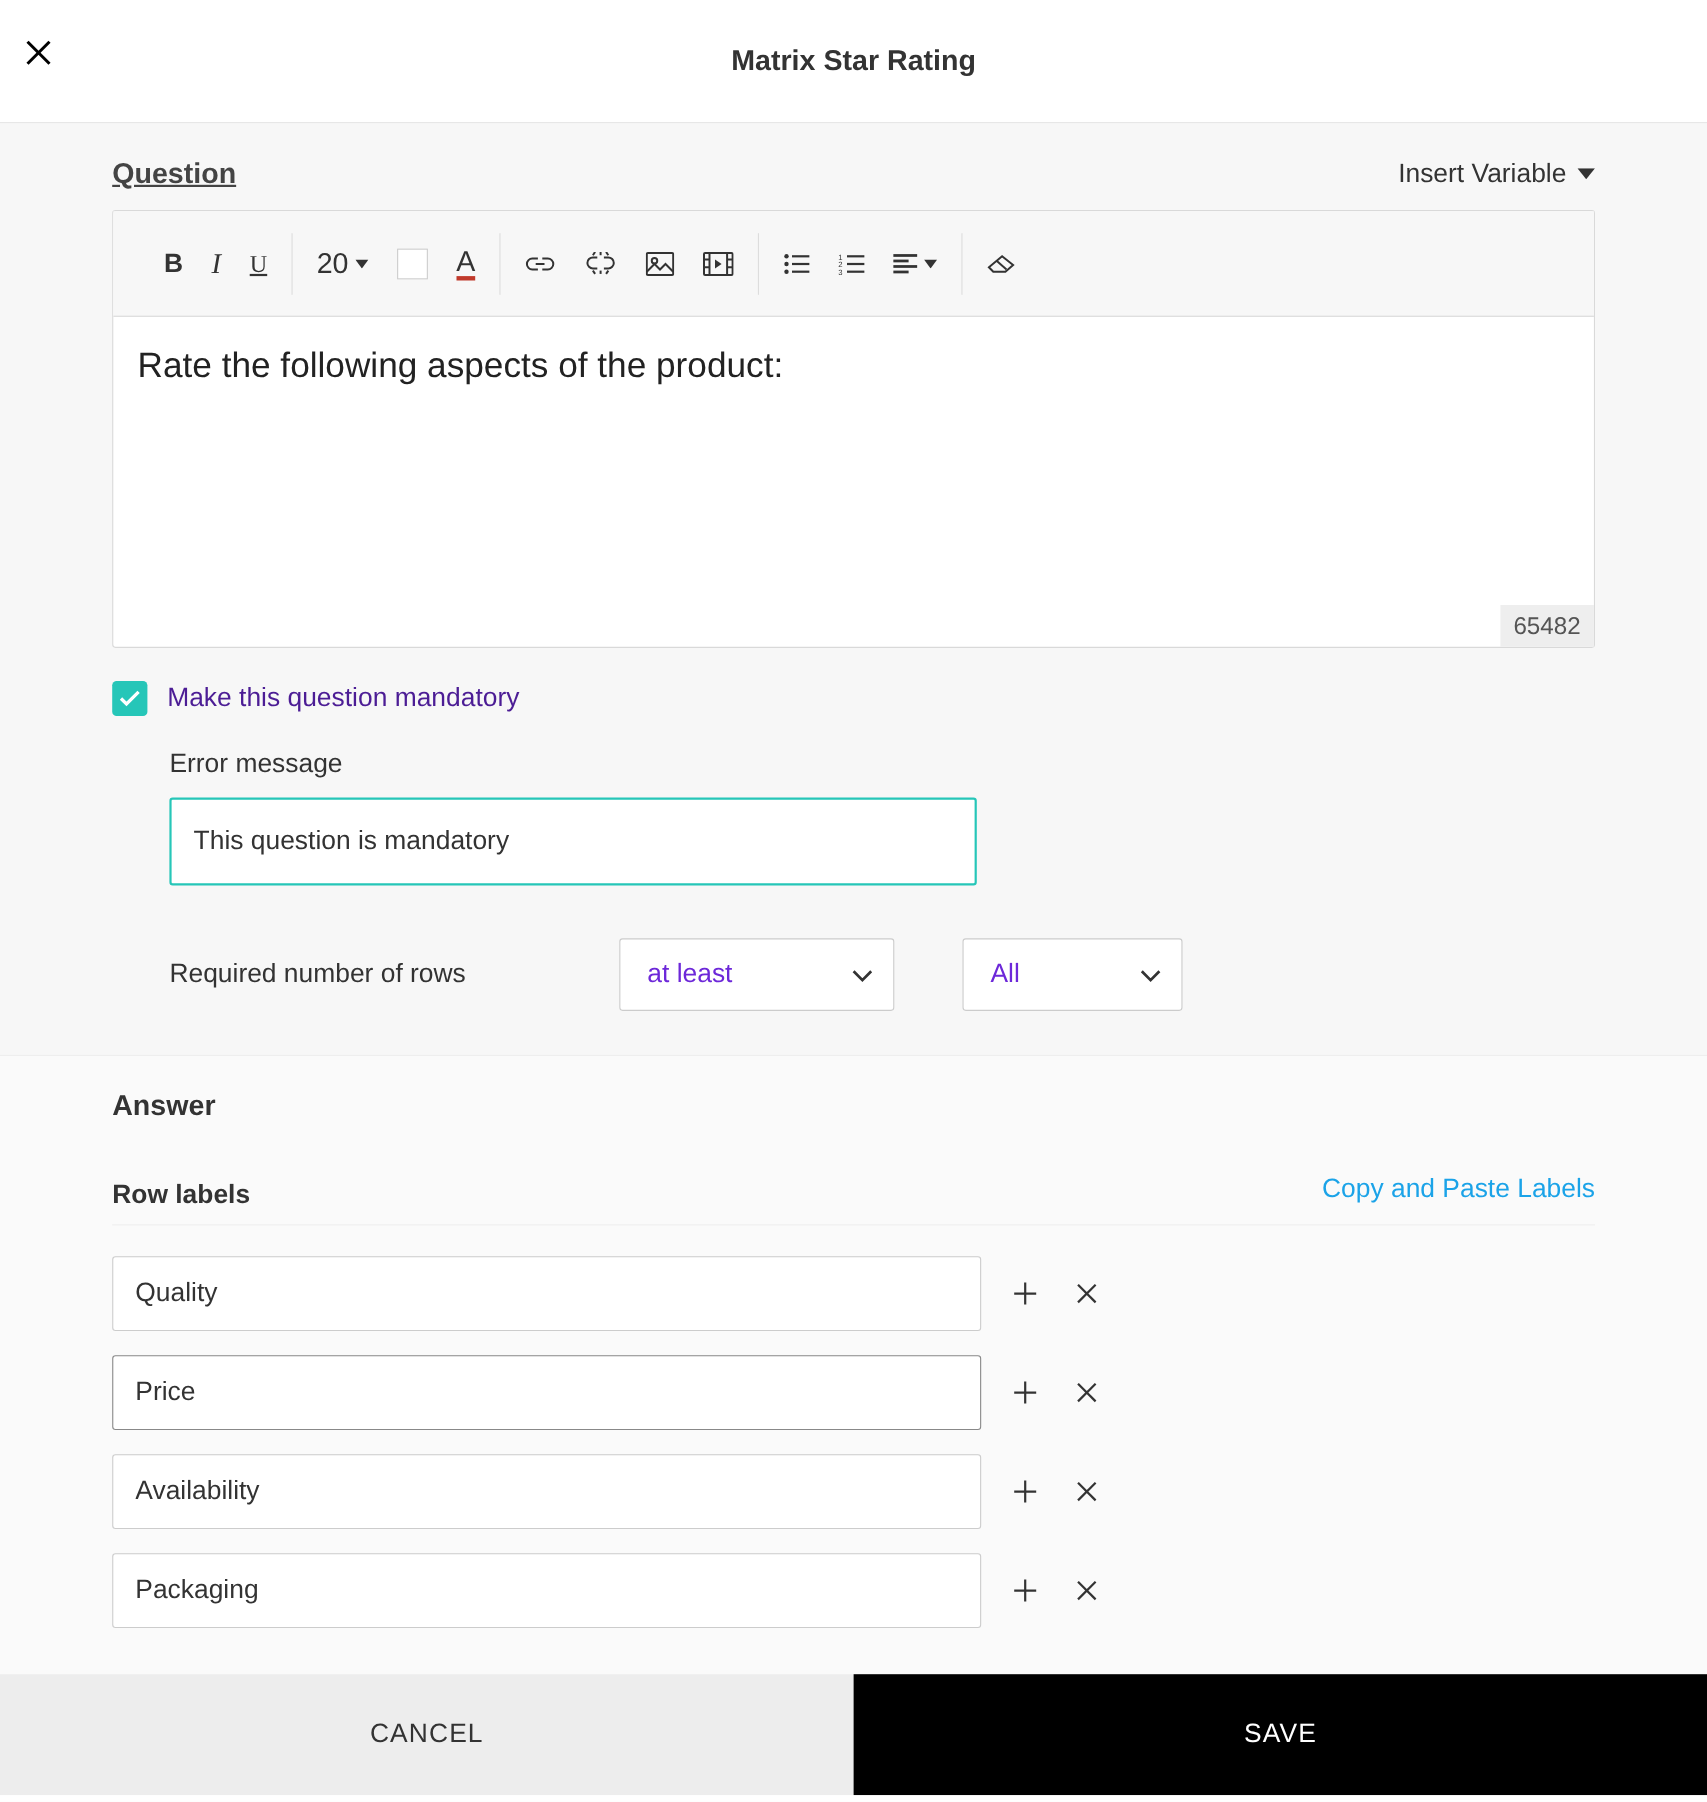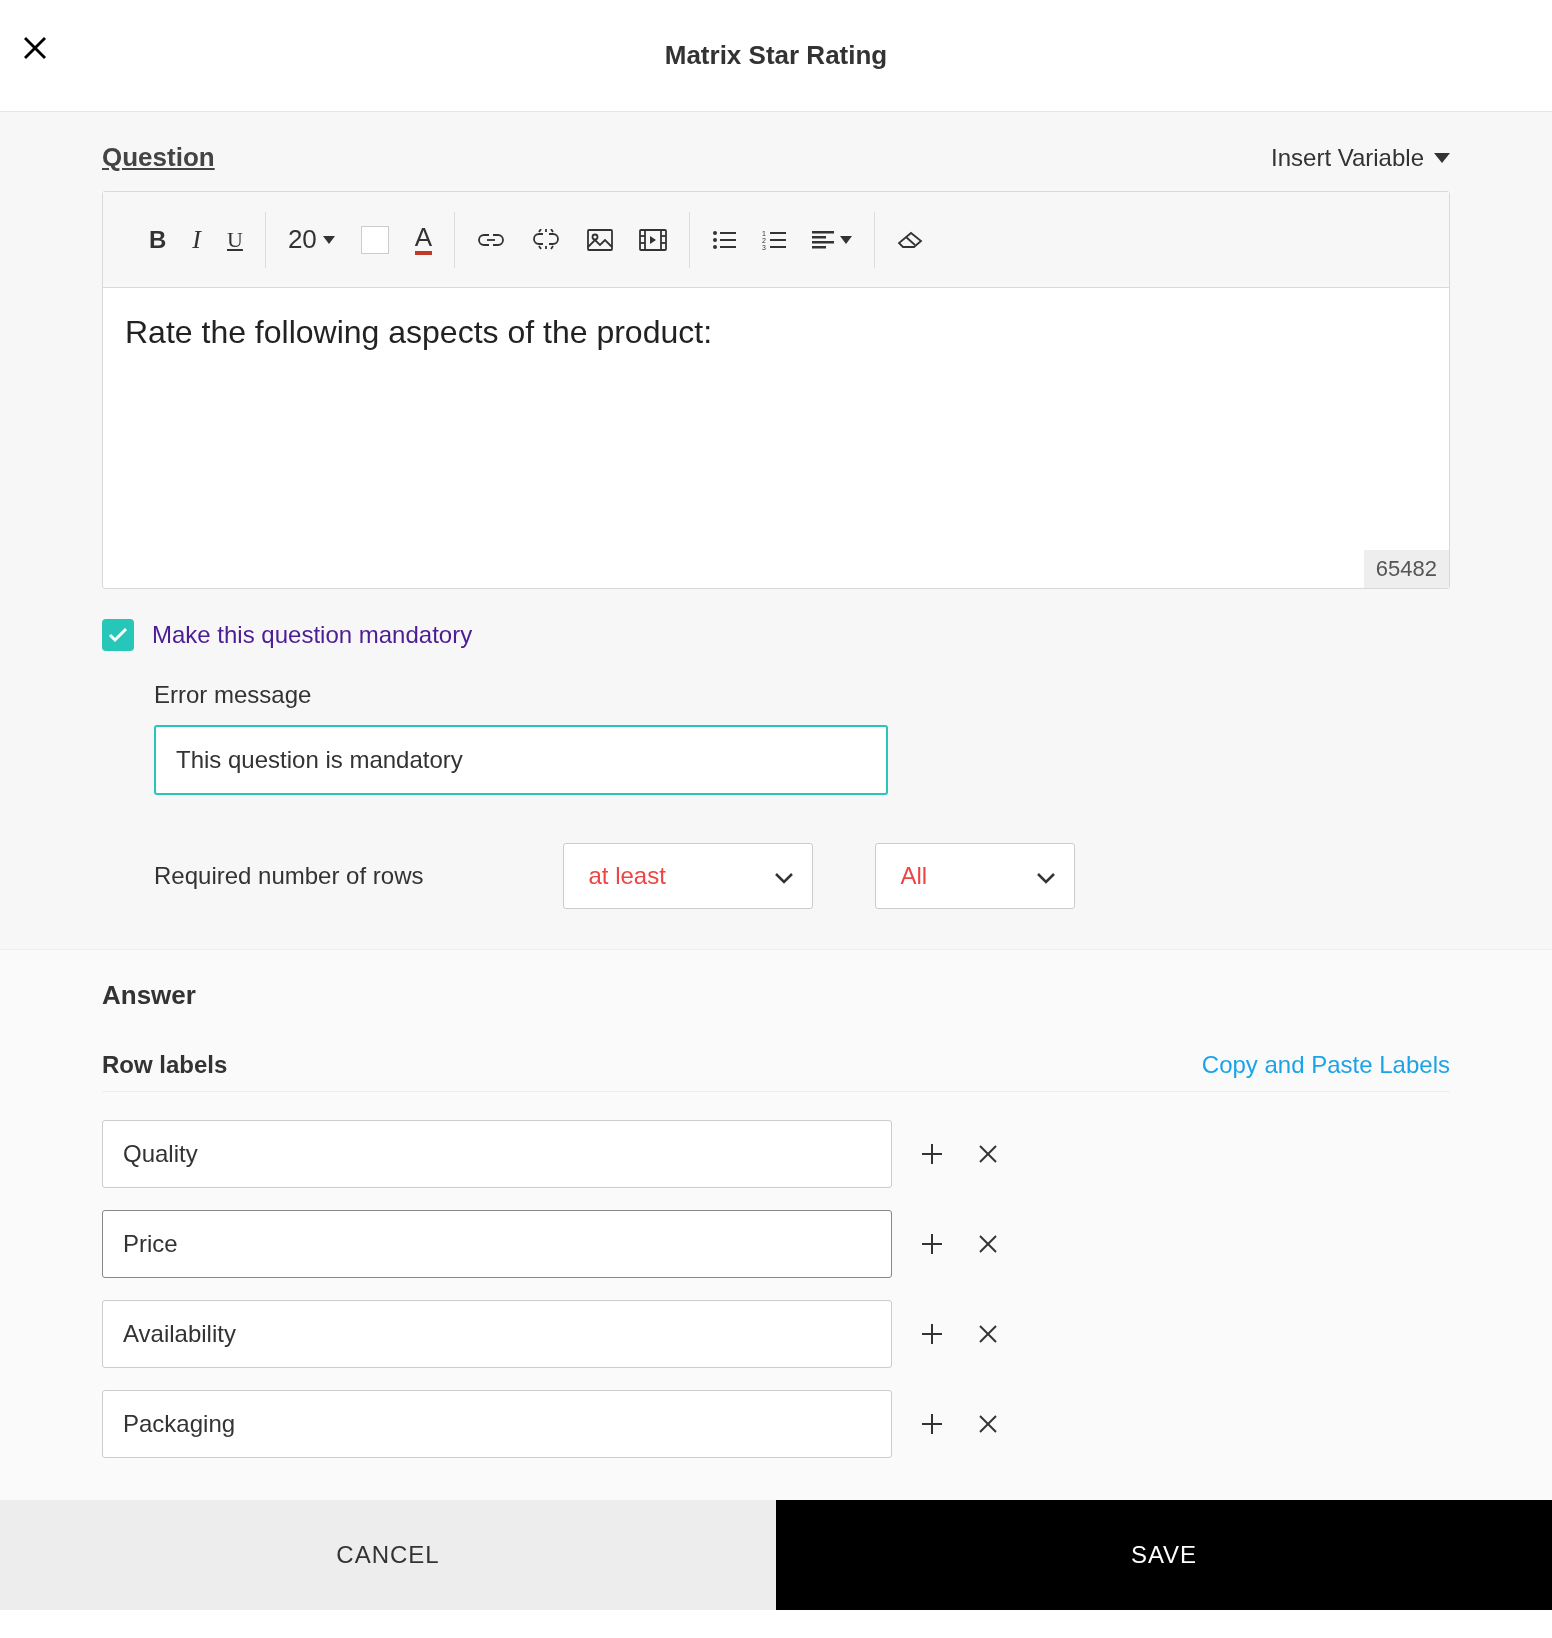--- a/index.html
+++ b/index.html
@@ -138,21 +138,21 @@
     }
     .mandatory-label {
       font-size: 24px;
       color: #4c1d95;
     }
     
     .indent-block { margin-left: 52px; margin-top: 30px; }
     .sub-label { font-size: 24px; font-weight: 500; color: #333; margin-bottom: 16px; }
     .error-input {
       width: 734px;
-      height: 70px;
+      height: 80px;
       border: 2px solid #26c6b8;
       border-radius: 3px;
       padding: 0 20px;
       font-size: 24px;
       color: #333;
       outline: none;
       background: #fff;
     }
     
     .req-rows { margin-top: 48px; display:flex; align-items:center; gap: 140px;}
@@ -161,30 +161,30 @@
     .select-box {
       position: relative;
       height: 66px;
       border: 1px solid #ccc;
       background: #fff;
       border-radius: 3px;
       display: flex;
       align-items: center;
       padding: 0 54px 0 24px;
       font-size: 24px;
-      color: #ef4444;
+      color: #6d28d9;
       cursor: pointer;
     }
     .select-box.w1 { width: 250px; }
     .select-box.w2 { width: 200px; }
     .select-chev { position:absolute; right: 18px; top: 50%; transform: translateY(-50%);}
     
     .answer-title { font-size: 26px; font-weight: 600; color: #333; margin-bottom: 40px;}
     .row-labels-head { display:flex; align-items:center; justify-content: space-between; border-bottom: 1px solid #eee; padding-bottom: 12px; margin-bottom: 28px;}
-    .row-labels-title { font-size: 24px; font-weight: 600; color: #333;}
+    .row-labels-title { font-size: 24px; font-weight: 600; color: #333; margin-top: 12px;}
     .copy-paste-link { font-size: 24px; color: #1ba3e8; cursor:pointer;}
     
     .row-item { display:flex; align-items:center; gap: 24px; margin-bottom: 22px;}
     .row-input {
       width: 790px;
       height: 68px;
       border: 1px solid #ccc;
       background:#fff;
       border-radius: 3px;
       padding: 0 20px;

